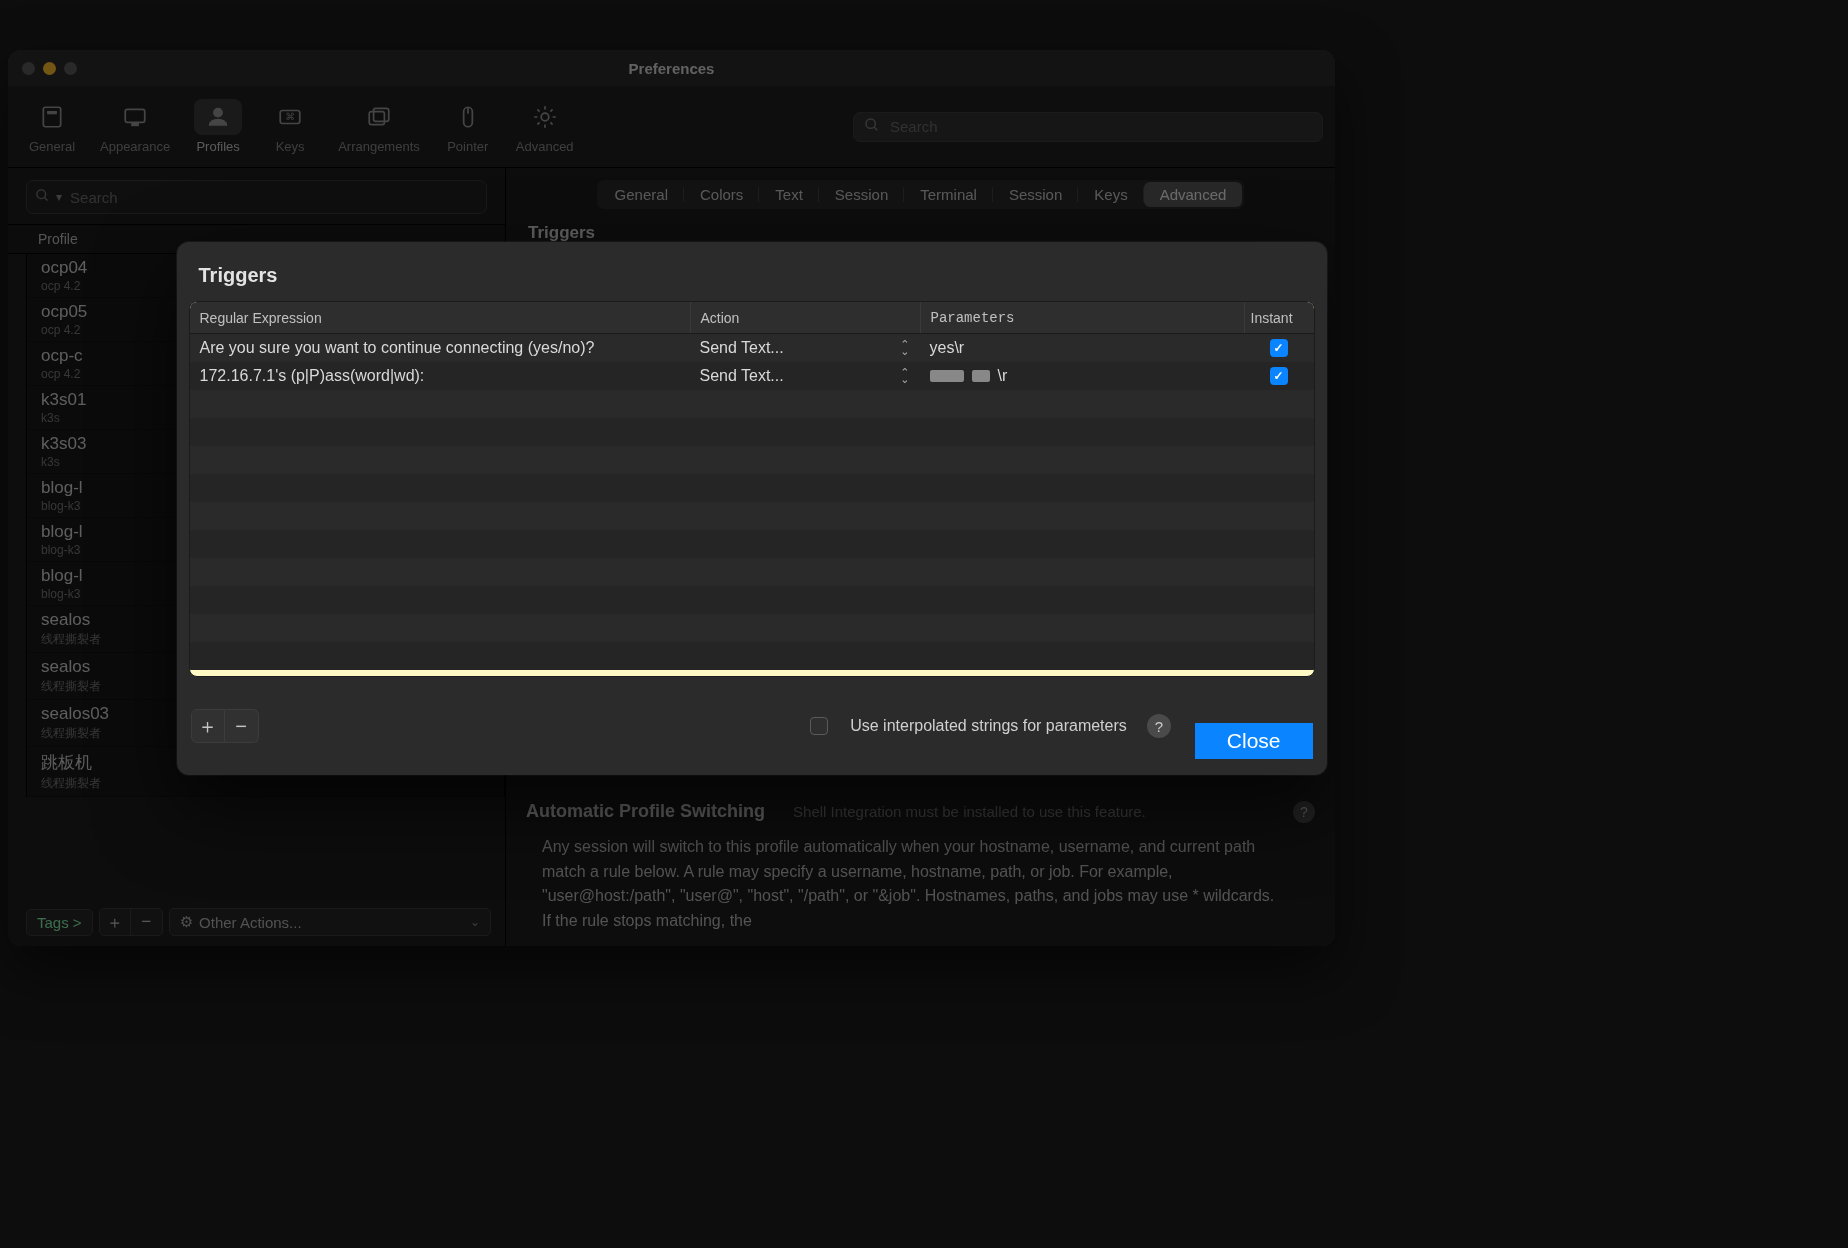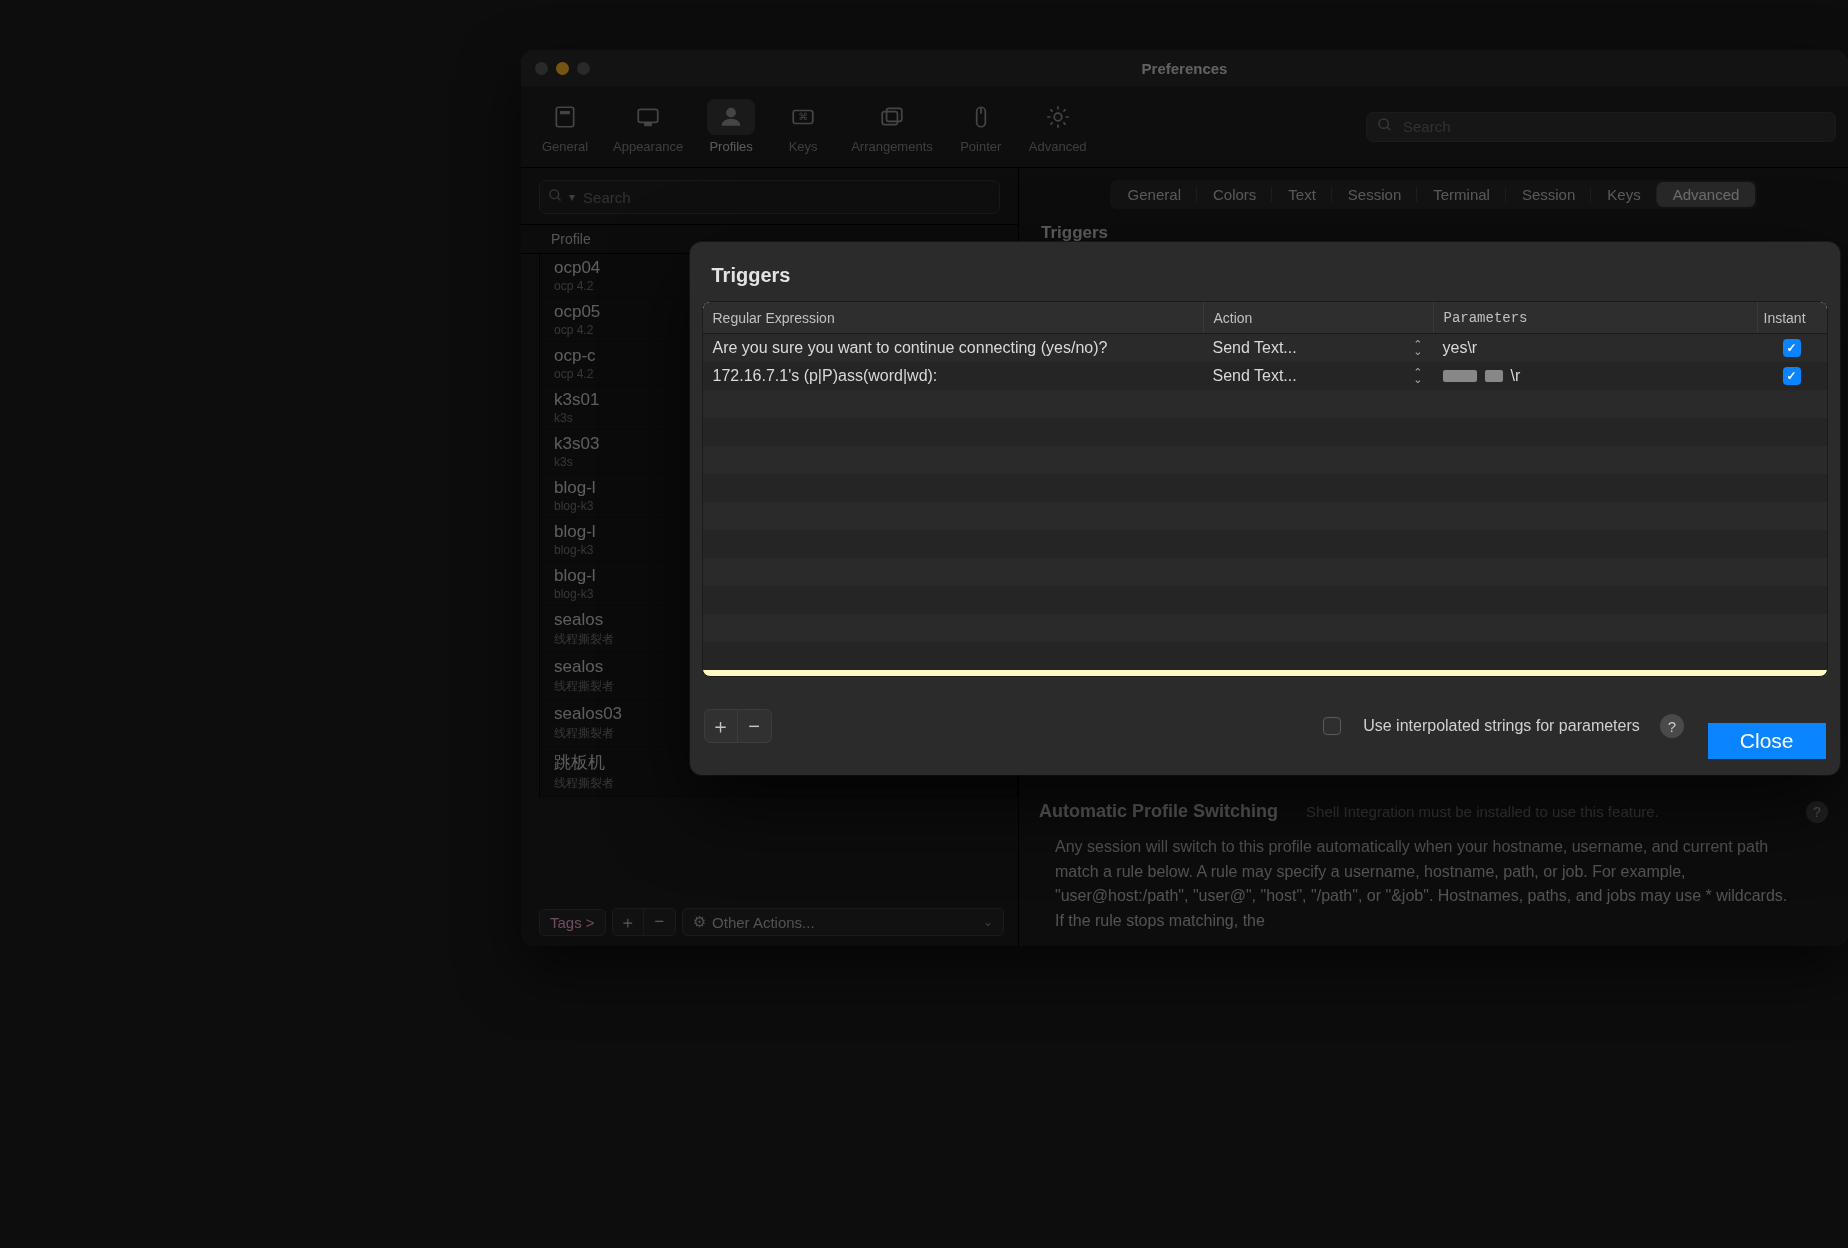--- a/index.html
+++ b/index.html
@@ -29,21 +29,21 @@
   * { box-sizing: border-box; }
   html, body {
     margin: 0; padding: 0; width: 100%; height: 100%;
     background: #0d0d0d;
     font-family: -apple-system, "Helvetica Neue", Arial, sans-serif;
     color: var(--text-primary);
     overflow: hidden;
   }
   .scaler {
     width: 1848px; height: 996px;
-    display: flex; align-items: center; justify-content: flex-end;
+    display: flex; align-items: center; justify-content: flex-start; padding-left: 8px;
   }
   .window {
     width: 1327px; height: 896px;
     background: var(--bg-window);
     border-radius: 14px;
     box-shadow: 0 25px 60px rgba(0,0,0,0.6);
     overflow: hidden;
     display: flex; flex-direction: column;
     position: relative;
   }
@@ -166,21 +166,21 @@
     border-bottom: 1px solid rgba(0,0,0,0.3);
   }
   .profile-title { font-size: 17px; color: #d0d0d0; }
   .profile-sub { font-size: 12px; color: #7a7a7a; margin-top: 1px; }
   .sidebar-footer {
     display: flex; align-items: center;
     gap: 0;
     padding: 8px 14px 0 18px;
   }
   .sf-tags {
-    font-size: 15px; color: #f9a8d4;
+    font-size: 15px; color: #86efac;
     padding: 4px 10px;
     border: 1px solid #3c3c3c;
     border-radius: 5px;
     background: #262626;
   }
   .sf-btn {
     width: 32px; height: 28px;
     display: flex; align-items: center; justify-content: center;
     border: 1px solid #3c3c3c;
     background: #262626;

